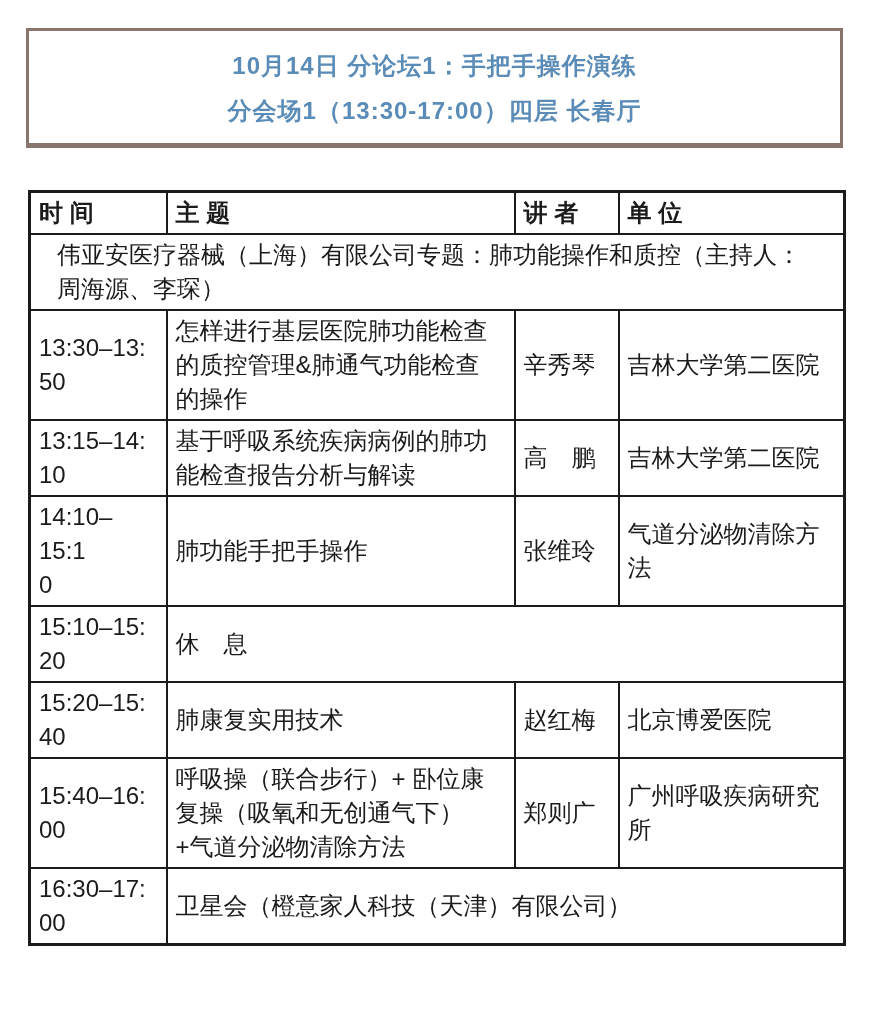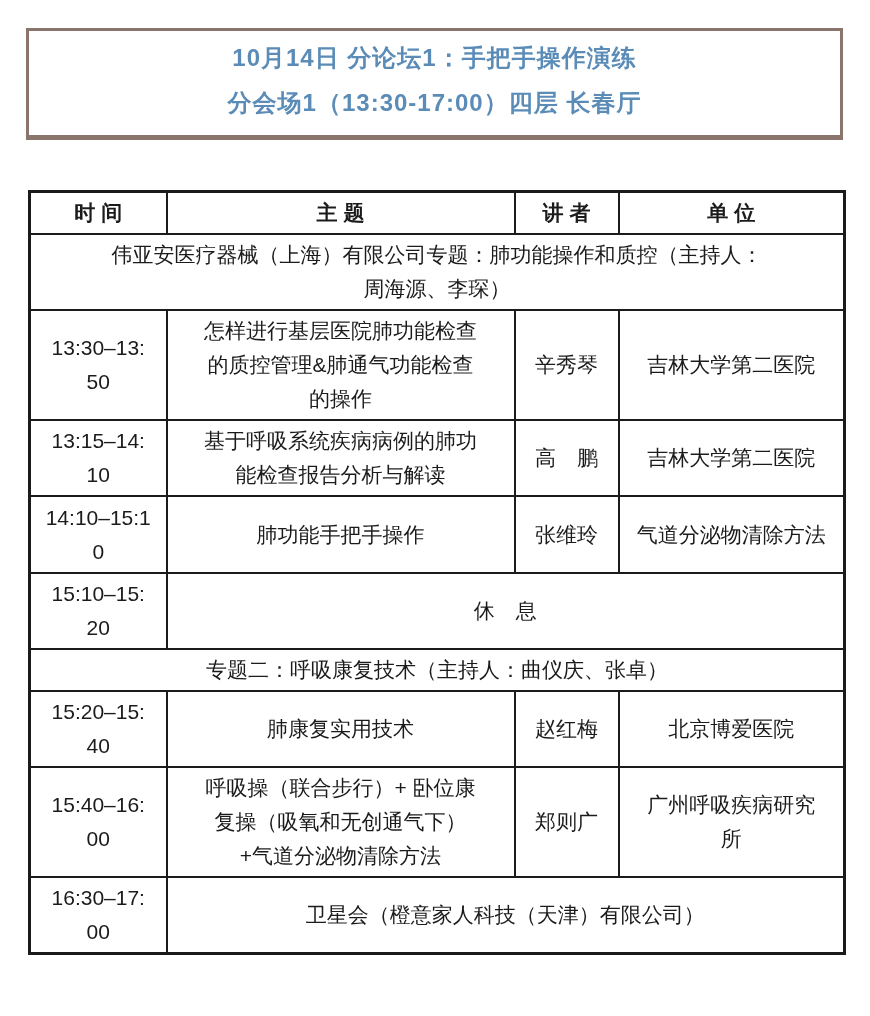--- a/index.html
+++ b/index.html
@@ -19,21 +19,21 @@
   
   .header-box {
     position: absolute;
     left: 26px;
     top: 28px;
     width: 811px;
     height: 100px;
     border-style: solid;
     border-width: 3px 3px 5px 3px;
     text-align: center;
-    padding-top: 4px;
+    padding-top: 12px;
     box-sizing: content-box;
   }
   .header-box .line {
     font-size: 24px;
     font-weight: bold;
     line-height: 45px;
     letter-spacing: 1px;
   }
   
   table.schedule {
@@ -42,23 +42,23 @@
     top: 190px;
     width: 815px;
     border-collapse: collapse;
     table-layout: fixed;
   }
   table.schedule, table.schedule td, table.schedule th {
     border: 2px solid #1b1b1b;
   }
   table.schedule { border-width: 3px; }
   table.schedule th, table.schedule td {
-    text-align: center;
+    text-align: left;
     vertical-align: middle;
-    font-size: 21px;
+    font-size: 24px;
     line-height: 34px;
     padding: 3px 8px;
     overflow: hidden;
   }
   th.col-header {
     font-weight: bold;
     white-space: pre;
   }
   td.time-cell {
     font-size: 22px;
@@ -132,23 +132,20 @@
       <td class="speaker-cell">张维玲</td>
       <td class="unit-cell">气道分泌物清除方法</td>
     </tr>
 
     <tr style="height:73px">
       <td class="time-cell">15:10–15:
 20</td>
       <td class="merged-cell" colspan="3">休　息</td>
     </tr>
 
-    <tr class="section-row" style="height:42px">
-      <td colspan="4">专题二：呼吸康复技术（主持人：曲仪庆、张卓）</td>
-    </tr>
 
     <tr style="height:76px">
       <td class="time-cell">15:20–15:
 40</td>
       <td class="topic-cell">肺康复实用技术</td>
       <td class="speaker-cell">赵红梅</td>
       <td class="unit-cell">北京博爱医院</td>
     </tr>
 
     <tr style="height:85px">

